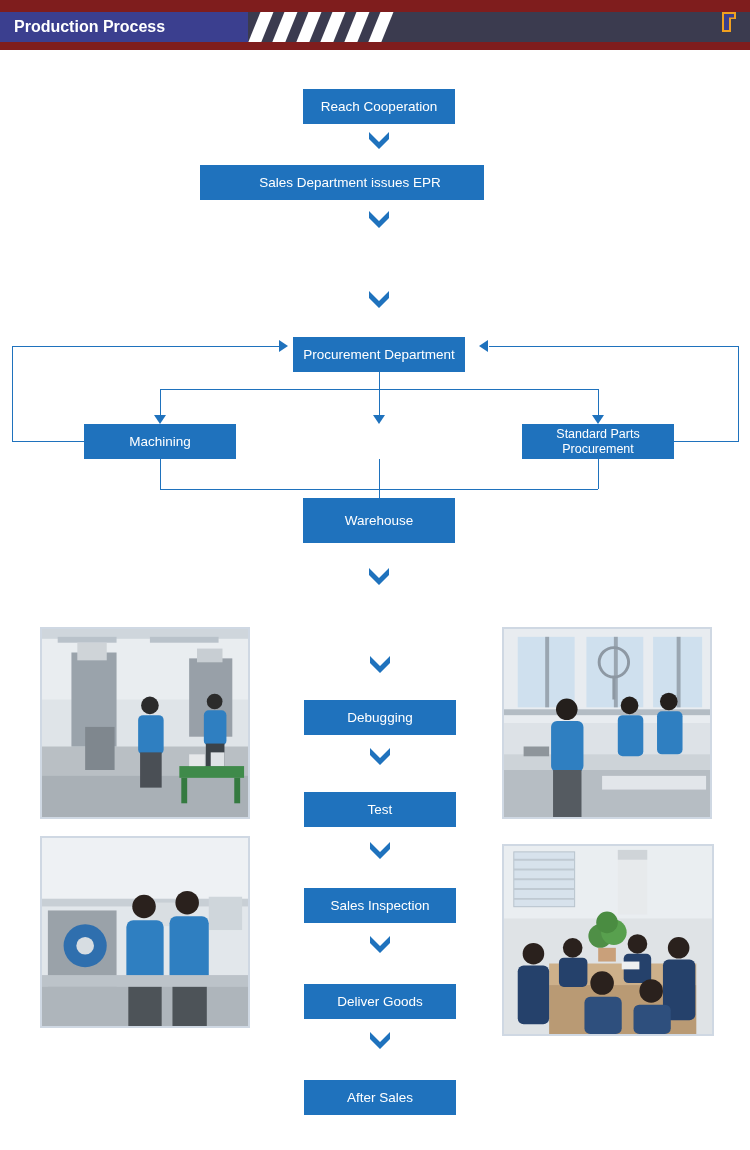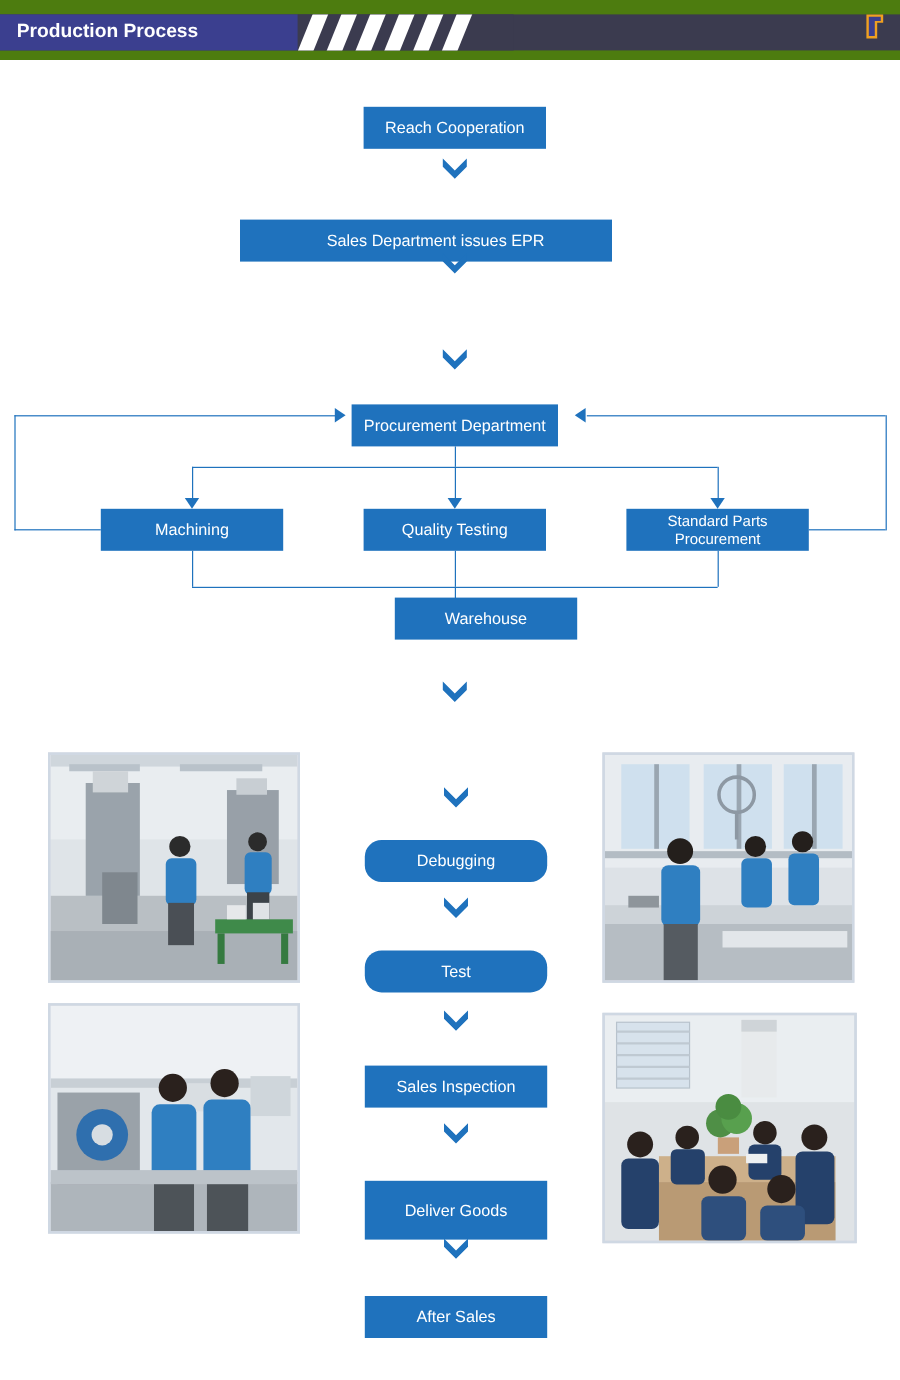--- a/index.html
+++ b/index.html
@@ -11,21 +11,21 @@
   #page {
     position: relative;
     width: 750px; height: 1150px;
     overflow: hidden;
   }
 
   
   .header {
     position: absolute; top: 0; left: 0;
     width: 750px; height: 50px;
-    background: #4d7c0f;
+    background: #7f1d1d;
   }
   .header-bar {
     position: absolute; top: 12px; left: 0;
     width: 750px; height: 30px;
     background: #3b3b4f;
   }
   .header-left {
     position: absolute; top: 12px; left: 0;
     width: 248px; height: 30px;
     background: #3b3f8f;
@@ -144,21 +144,21 @@
   <div class="box" style="left:303px; top:89px; width:152px; height:35px;">
     <span>Reach Cooperation</span>
   </div>
 
   <div class="chev" style="left:366px; top:129px;">
     <svg viewBox="0 0 26 26">
         <polygon points="3,3 13,13 23,3 23,10 13,20 3,10" fill="#1f72bd"></polygon>
       </svg>
   </div>
 
-  <div class="box" style="left:200px; top:183px; width:310px; height:35px;padding-left:20px;">
+  <div class="box" style="left:200px; top:165px; width:284px; height:35px;padding-left:20px;">
     <span>Sales Department issues EPR</span>
   </div>
 
   <div class="chev" style="left:366px; top:208px;">
     <svg viewBox="0 0 26 26">
         <polygon points="3,3 13,13 23,3 23,10 13,20 3,10" fill="#1f72bd"></polygon>
       </svg>
   </div>
 
 
@@ -181,23 +181,20 @@
   <div class="ln v" style="left:379px; top:389px; height:32px;"></div>
   <div class="arrowhead down" style="left:373px; top:415px;"></div>
 
   <div class="ln v" style="left:598px; top:389px; height:32px;"></div>
   <div class="arrowhead down" style="left:592px; top:415px;"></div>
 
   <div class="box" style="left:84px; top:424px; width:152px; height:35px;">
     <span>Machining</span>
   </div>
 
-  <div class="box" style="left:303px; top:424px; width:152px; height:35px;">
-    <span>Quality Testing</span>
-  </div>
 
   <div class="box" style="left:522px; top:424px; width:152px; height:35px; font-size:12.5px;">
     <span>Standard Parts Procurement</span>
   </div>
 
   <div class="ln h" style="left:12px; top:441px; width:72px;"></div>
   <div class="ln v" style="left:12px; top:346px; height:96px;"></div>
   <div class="ln h" style="left:12px; top:346px; width:268px;"></div>
   <div class="arrowhead right" style="left:279px; top:340px;"></div>
 
@@ -207,68 +204,68 @@
   <div class="arrowhead left" style="left:479px; top:340px;"></div>
 
   <div class="ln v" style="left:160px; top:459px; height:30px;"></div>
   <div class="ln v" style="left:598px; top:459px; height:30px;"></div>
   <div class="ln h" style="left:160px; top:489px; width:438px;"></div>
   <div class="ln v" style="left:379px; top:489px; height:24px;"></div>
   <div class="arrowhead down" style="left:373px; top:508px;"></div>
 
   <div class="ln v" style="left:379px; top:459px; height:30px;"></div>
 
-  <div class="box" style="left:303px; top:498px; width:152px; height:35px;margin-left:26px;">
+  <div class="box" style="left:303px; top:498px; width:152px; height:45px;">
     <span>Warehouse</span>
   </div>
 
   <div class="chev" style="left:366px; top:565px;">
     <svg viewBox="0 0 26 26">
         <polygon points="3,3 13,13 23,3 23,10 13,20 3,10" fill="#1f72bd"></polygon>
       </svg>
   </div>
 
 
   <div class="chev" style="left:367px; top:653px;">
     <svg viewBox="0 0 26 26">
         <polygon points="3,3 13,13 23,3 23,10 13,20 3,10" fill="#1f72bd"></polygon>
       </svg>
   </div>
 
-  <div class="box" style="left:304px; top:700px; width:152px; height:35px;border-radius:14px;">
+  <div class="box" style="left:304px; top:700px; width:152px; height:35px;">
     <span>Debugging</span>
   </div>
 
   <div class="chev" style="left:367px; top:745px;">
     <svg viewBox="0 0 26 26">
         <polygon points="3,3 13,13 23,3 23,10 13,20 3,10" fill="#1f72bd"></polygon>
       </svg>
   </div>
 
-  <div class="box" style="left:304px; top:792px; width:152px; height:35px;border-radius:14px;">
+  <div class="box" style="left:304px; top:792px; width:152px; height:35px;">
     <span>Test</span>
   </div>
 
   <div class="chev" style="left:367px; top:839px;">
     <svg viewBox="0 0 26 26">
         <polygon points="3,3 13,13 23,3 23,10 13,20 3,10" fill="#1f72bd"></polygon>
       </svg>
   </div>
 
   <div class="box" style="left:304px; top:888px; width:152px; height:35px;justify-content:center;">
     <span>Sales Inspection</span>
   </div>
 
   <div class="chev" style="left:367px; top:933px;">
     <svg viewBox="0 0 26 26">
         <polygon points="3,3 13,13 23,3 23,10 13,20 3,10" fill="#1f72bd"></polygon>
       </svg>
   </div>
 
-  <div class="box" style="left:304px; top:984px; width:152px; height:49px;">
+  <div class="box" style="left:304px; top:984px; width:152px; height:35px;">
     <span>Deliver Goods</span>
   </div>
 
   <div class="chev" style="left:367px; top:1029px;">
     <svg viewBox="0 0 26 26">
         <polygon points="3,3 13,13 23,3 23,10 13,20 3,10" fill="#1f72bd"></polygon>
       </svg>
   </div>
 
   <div class="box" style="left:304px; top:1080px; width:152px; height:35px;">

